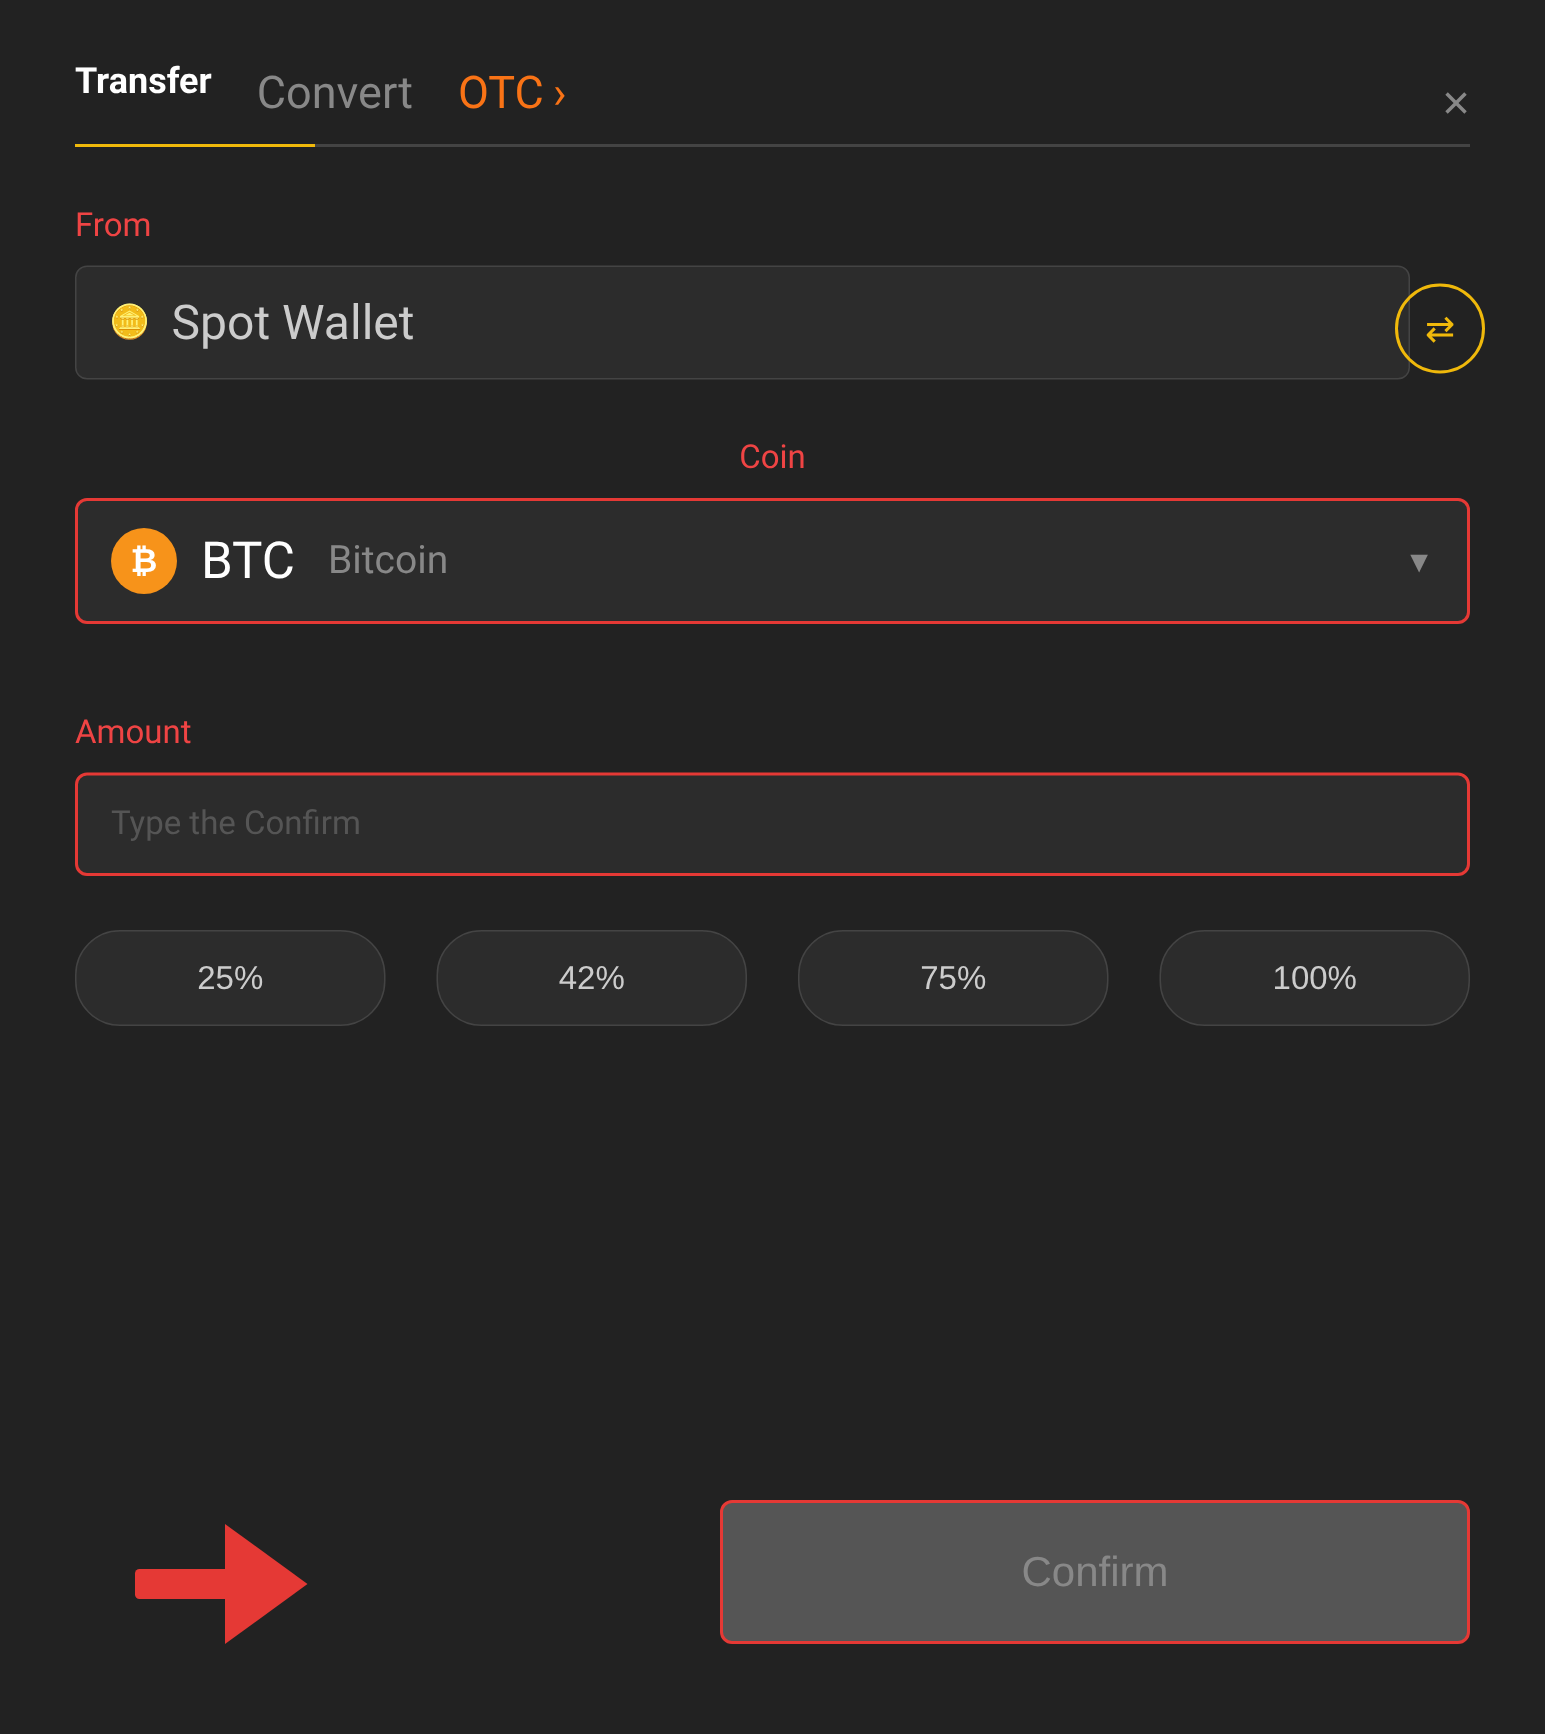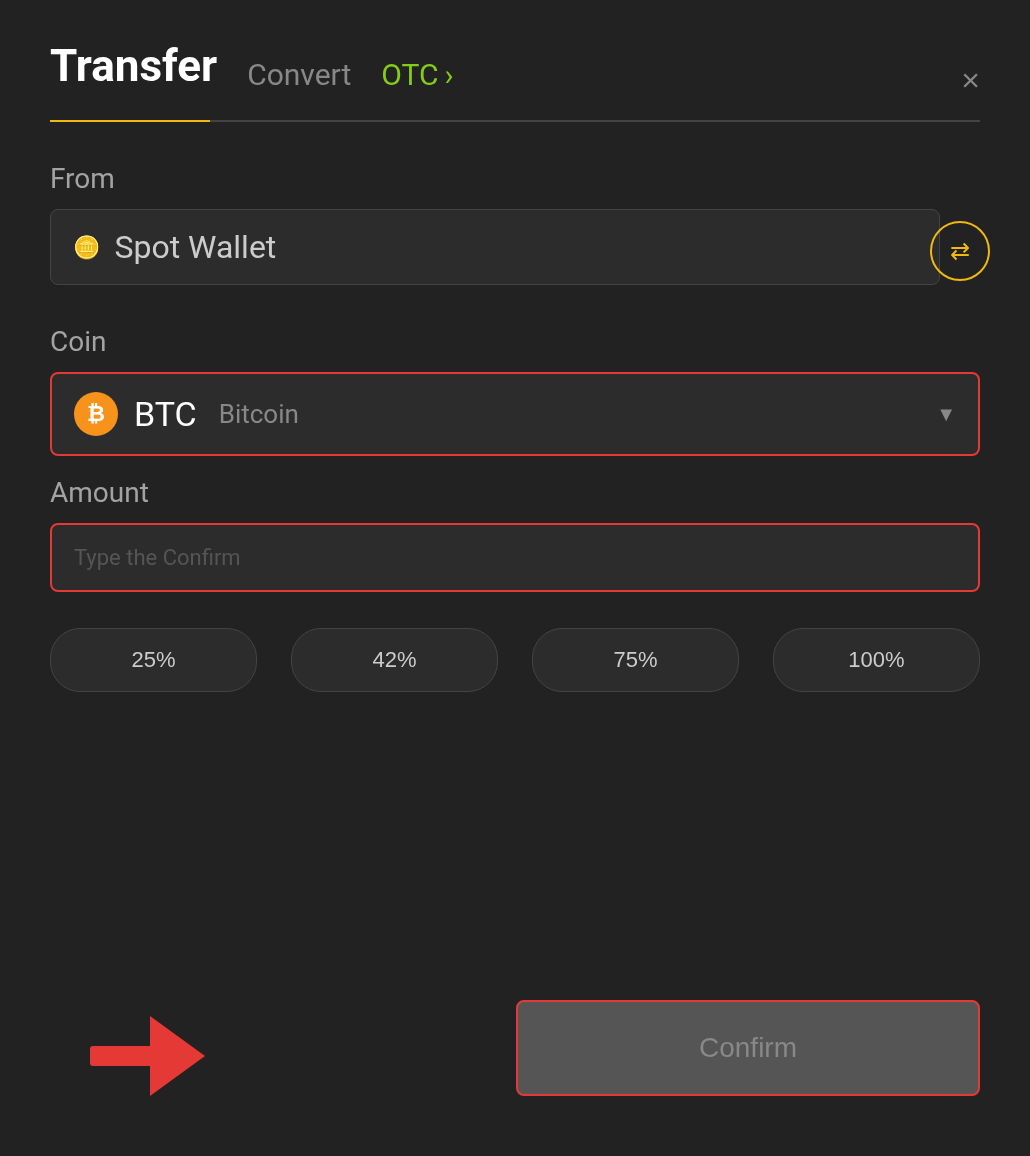--- a/index.html
+++ b/index.html
@@ -29,39 +29,39 @@
 
     
     .header {
       display: flex;
       align-items: center;
       gap: 30px;
       margin-bottom: 0;
     }
 
     .tab-transfer {
-      font-size: 44px;
+      font-size: 24px;
       font-weight: 700;
       color: #ffffff;
       cursor: pointer;
       padding-bottom: 28px;
     }
 
     .tab-convert {
       font-size: 30px;
       font-weight: 400;
       color: #888888;
       cursor: pointer;
       padding-bottom: 12px;
     }
 
     .tab-otc {
       font-size: 30px;
       font-weight: 400;
-      color: #84cc16;
+      color: #f97316;
       cursor: pointer;
       padding-bottom: 12px;
       display: flex;
       align-items: center;
       gap: 6px;
     }
 
     .close-btn {
       margin-left: auto;
       font-size: 32px;
@@ -100,22 +100,22 @@
 
     .from-section {
       flex: 1;
     }
 
     .to-section {
       flex: 1;
     }
 
     .field-label {
-      font-size: 28px;
-      color: #a3a3a3;
+      font-size: 22px;
+      color: #ef4444;
       margin-bottom: 14px;
     }
 
     .wallet-box {
       background: #2c2c2c;
       border: 1.5px solid #444;
       border-radius: 8px;
       padding: 18px 22px;
       display: flex;
       align-items: center;
@@ -151,21 +151,22 @@
       flex-shrink: 0;
     }
 
     .swap-arrows {
       font-size: 24px;
       color: #f0b90b;
     }
 
     
     .coin-section {
-      margin-bottom: 20px;
+      margin-bottom: 60px;
+      text-align: center;
     }
 
     .coin-dropdown {
       background: #2c2c2c;
       border: 2.5px solid #e53935;
       border-radius: 8px;
       padding: 18px 22px;
       display: flex;
       align-items: center;
       gap: 16px;
@@ -265,21 +266,21 @@
       position: relative;
     }
 
     .arrow-container {
       position: absolute;
       left: 40px;
       bottom: 0;
     }
 
     .confirm-btn {
-      width: 464px;
+      width: 500px;
       padding: 30px 0;
       background: #555555;
       border: 2.5px solid #e53935;
       border-radius: 8px;
       font-size: 28px;
       color: #888888;
       cursor: pointer;
       text-align: center;
     }
   </style>

